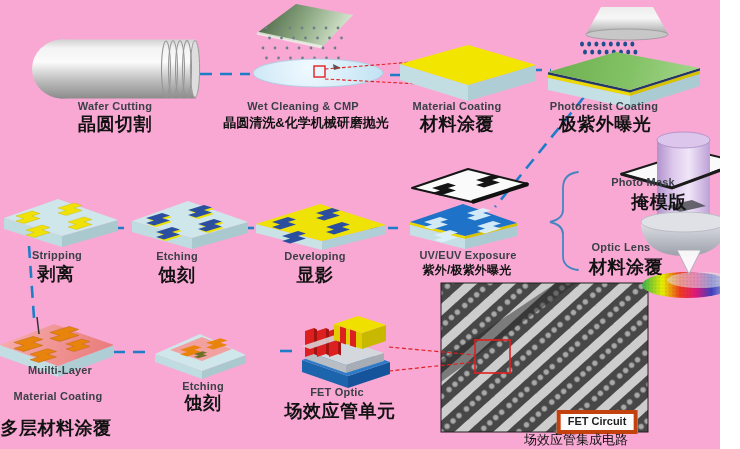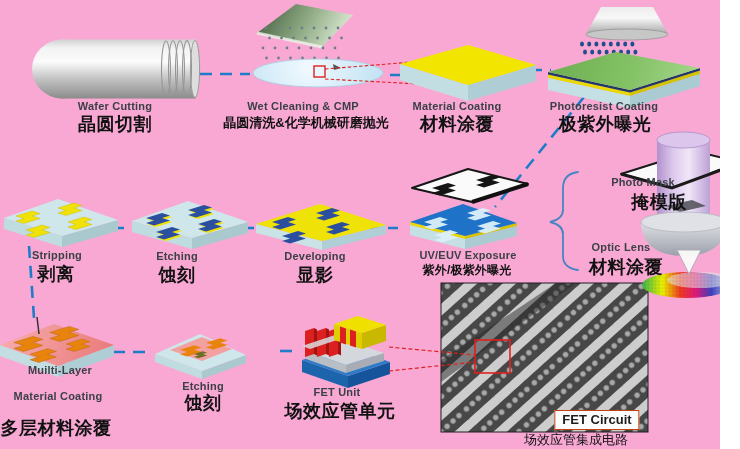--- a/index.html
+++ b/index.html
@@ -4,22 +4,22 @@
 <style>
   html,body{margin:0;padding:0;background:#ffffff;}
   .stage{position:relative;width:720px;height:449px;background:#f9a8d4;overflow:hidden;
          font-family:"Liberation Sans",sans-serif;}
   .stage svg{position:absolute;left:0;top:0;}
   .lbl{position:absolute;transform:translateX(-50%);white-space:nowrap;font-weight:bold;line-height:1;}
   .en{font-size:11px;color:#3b4047;letter-spacing:.2px;}
   .zh{font-size:18px;color:#121212;letter-spacing:.5px;}
   .zh-md{font-size:12px;color:#121212;letter-spacing:.2px;}
   .zh-sm{font-size:13px;color:#121212;letter-spacing:0;}
-  .fet-box{position:absolute;transform:translateX(-50%);background:#fcfcfc;border:1px solid #c2410c;
-           padding:2px 7px 3px;font-size:13px;font-weight:bold;color:#1d1d1d;line-height:1;}
+  .fet-box{position:absolute;transform:translateX(-50%);background:#fcfcfc;border:4px solid #c2410c;
+           padding:2px 7px 3px;font-size:11px;font-weight:bold;color:#1d1d1d;line-height:1;}
 </style>
 </head>
 <body>
 
 <div class="stage">
 
 <svg width="740" height="449" viewBox="0 0 740 449">
   <defs>
     <linearGradient id="ingotGrad" gradientUnits="userSpaceOnUse" x1="0" y1="39" x2="0" y2="99">
       <stop offset="0" stop-color="#cfcfcf"></stop>
@@ -349,21 +349,21 @@
 <div class="lbl en" style="left:57px;top:250px">Stripping</div>
 <div class="lbl zh" style="left:56px;top:265px">剥离</div>
 
 <div class="lbl en" style="left:60px;top:365px">Muilti-Layer</div>
 <div class="lbl en" style="left:58px;top:391px">Material Coating</div>
 <div class="lbl zh" style="left:56px;top:419px">多层材料涂覆</div>
 
 <div class="lbl en" style="left:203px;top:381px">Etching</div>
 <div class="lbl zh" style="left:203px;top:394px">蚀刻</div>
 
-<div class="lbl en" style="left:337px;top:387px">FET Unit</div>
+<div class="lbl en" style="left:337px;top:387px">FET Optic</div>
 <div class="lbl zh" style="left:340px;top:402px">场效应管单元</div>
 
 <div class="lbl en" style="left:643px;top:177px">Photo Mask</div>
 <div class="lbl zh" style="left:659px;top:193px">掩模版</div>
 
 <div class="lbl en" style="left:621px;top:242px">Optic Lens</div>
 <div class="lbl zh" style="left:626px;top:258px">材料涂覆</div>
 
 <div class="fet-box" style="left:597px;top:410px">FET Circuit</div>
 <div class="lbl zh-sm lbl" style="left:576px;top:433px;font-weight:normal">场效应管集成电路</div>

